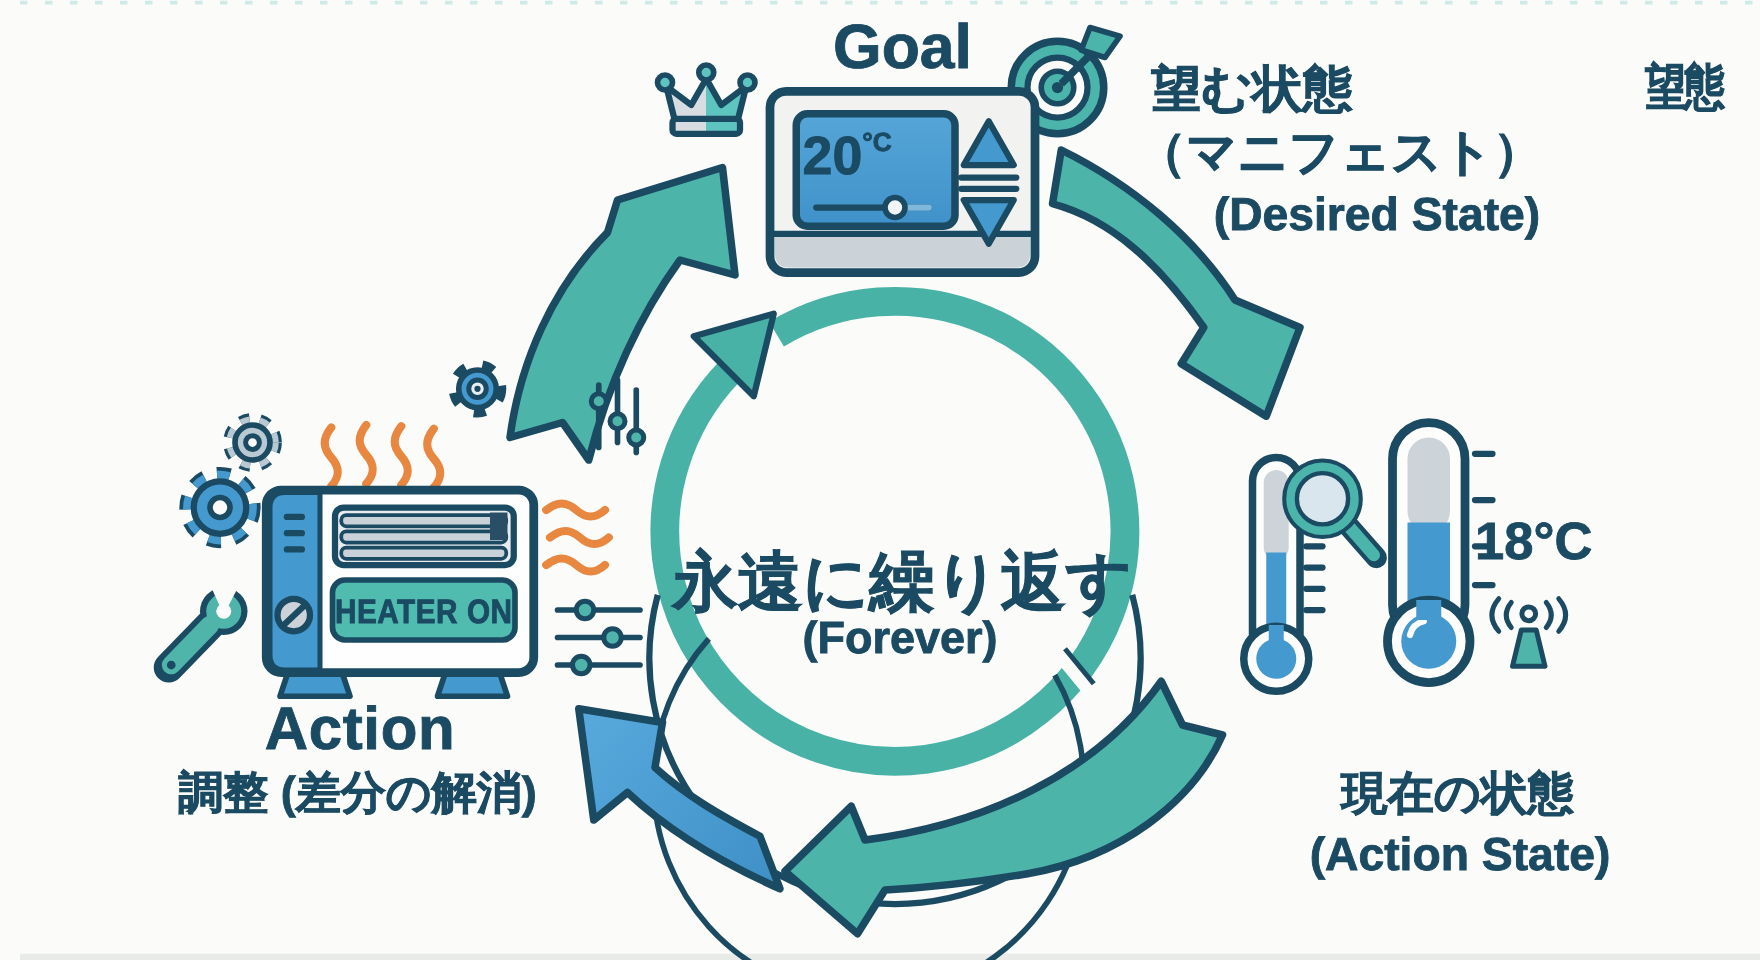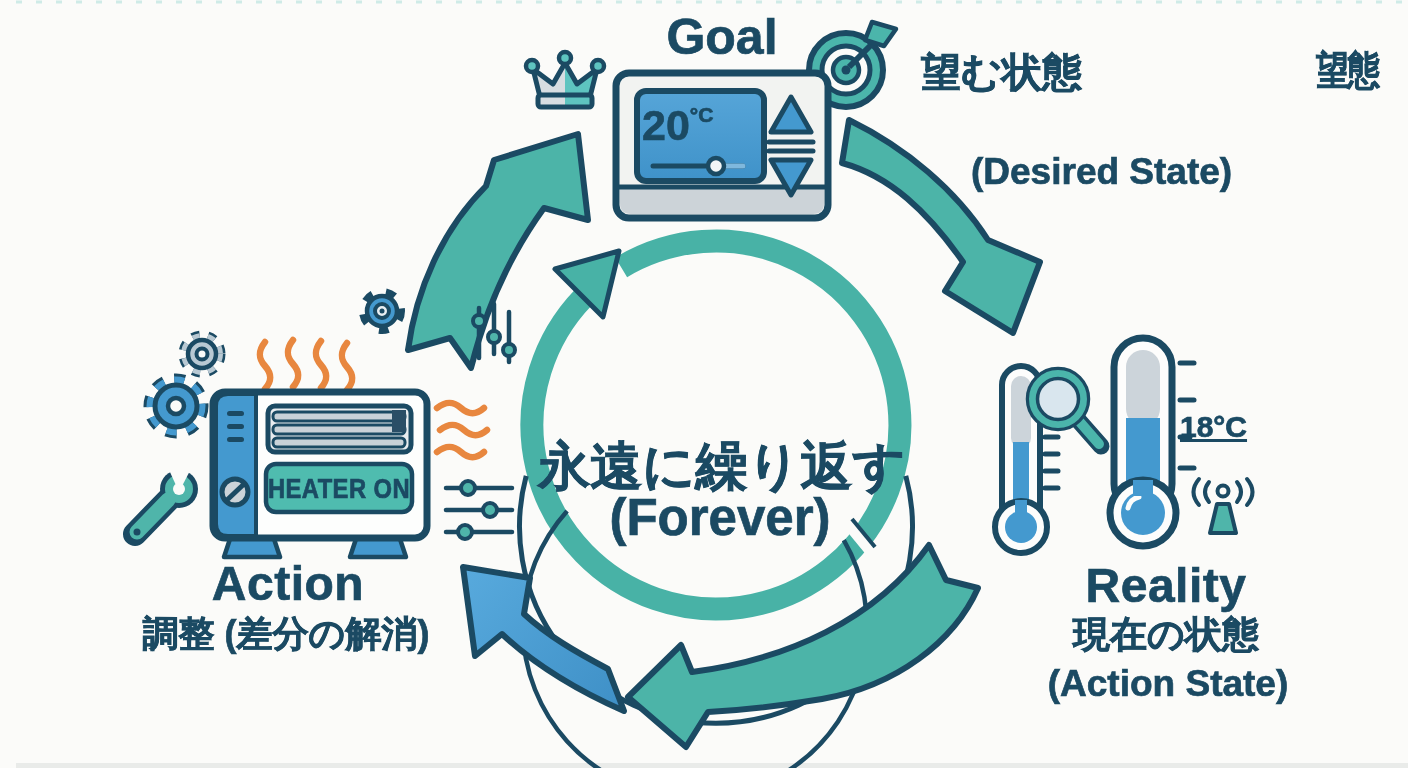--- a/index.html
+++ b/index.html
@@ -8,21 +8,21 @@
   svg{position:absolute;left:0;top:0;}
   .lbl{position:absolute;color:#1b4a63;font-weight:700;white-space:nowrap;
        -webkit-text-stroke:0.7px #1b4a63;line-height:1;}
   .ctr{transform:translateX(-50%);}
   .t-xl{font-size:48px;letter-spacing:0.5px;}
   .t-jp{font-size:38px;text-align:right;}
   .t-en{font-size:37px;}
   .t-goal{font-size:50px;}
   .squish{transform:scaleX(0.82);transform-origin:left top;letter-spacing:-2px;}
   .badge-txt{font-size:27px;transform:translateX(-50%) scaleX(0.88);letter-spacing:0.5px;}
-  .temp-big{font-size:30px;text-decoration:underline;}
+  .temp-big{font-size:42px;}
   .thermo-val{font-size:43px;text-align:center;}
   .thermo-unit{font-size:21px;vertical-align:18px;}
 </style>
 </head>
 <body>
 
 <div id="stage">
 
 <svg width="1408" height="768" viewBox="0 0 1408 768">
   <defs>
@@ -221,28 +221,28 @@
   </g>
 </svg>
 
 <div class="lbl ctr t-goal" style="left:706px;top:12px;">Goal</div>
 
 <div class="lbl" style="left:626px;top:104px;font-weight:700;">
   <span class="thermo-val">20</span><span class="thermo-unit">°C</span>
 </div>
 
 <div class="lbl t-jp" style="left:905px;top:52px;font-size:40px;">望む状態</div>
+<div class="lbl t-jp" style="left:893px;top:102px;font-size:40px;">（マニフェスト）</div>
 <div class="lbl t-en" style="left:955px;top:153px;">(Desired State)</div>
 
 <div class="lbl squish" style="left:1300px;top:50px;font-size:40px;">望態</div>
 
 <div class="lbl ctr" style="left:706px;top:440px;font-size:52px;">永遠に繰り返す</div>
-<div class="lbl ctr" style="left:704px;top:492px;font-size:51px;">(Forever)</div>
-
-<div class="lbl ctr t-xl" style="left:1150px;top:562px;">Reality</div>
+<div class="lbl ctr" style="left:704px;top:492px;font-size:36px;">(Forever)</div>
+
 <div class="lbl ctr" style="left:1150px;top:616px;font-size:37px;">現在の状態</div>
 <div class="lbl ctr t-en" style="left:1152px;top:665px;">(Action State)</div>
 <div class="lbl temp-big" style="left:1164px;top:412px;">18°C</div>
 
 <div class="lbl ctr t-xl" style="left:272px;top:560px;">Action</div>
 <div class="lbl ctr" style="left:270px;top:616px;font-size:36px;">調整 (差分の解消)</div>
 
 <div class="lbl badge-txt" style="left:323px;top:476px;">HEATER ON</div>
 
 </div>

